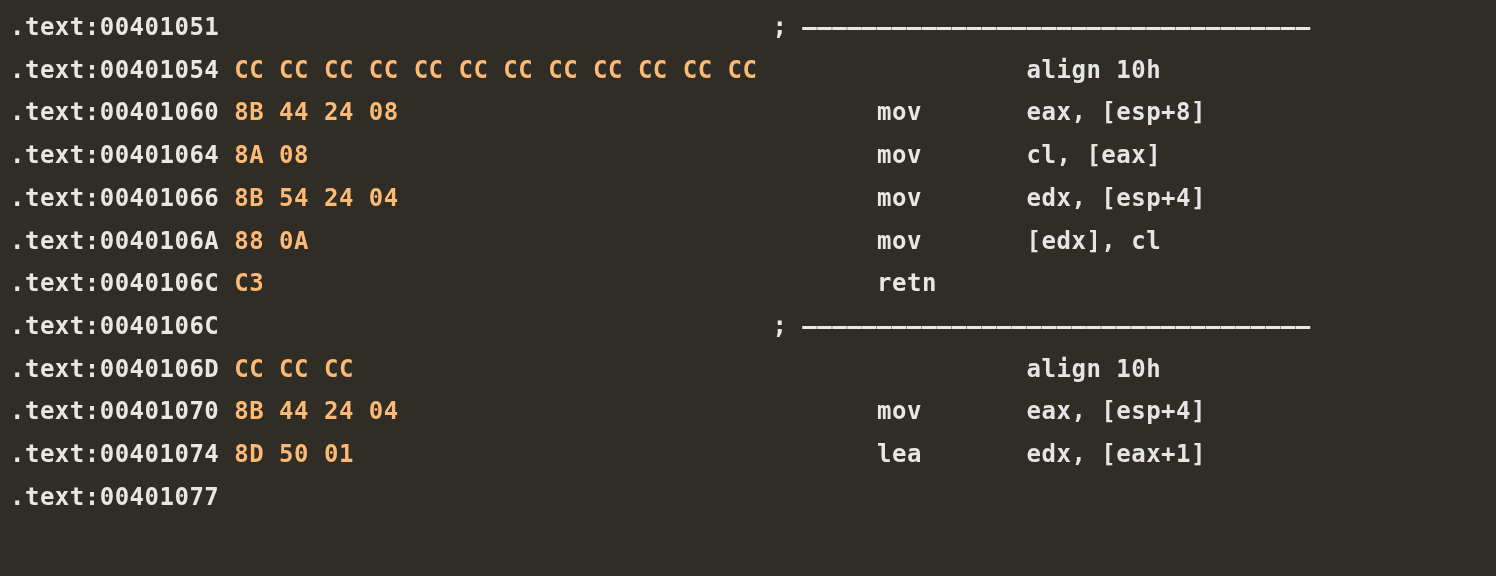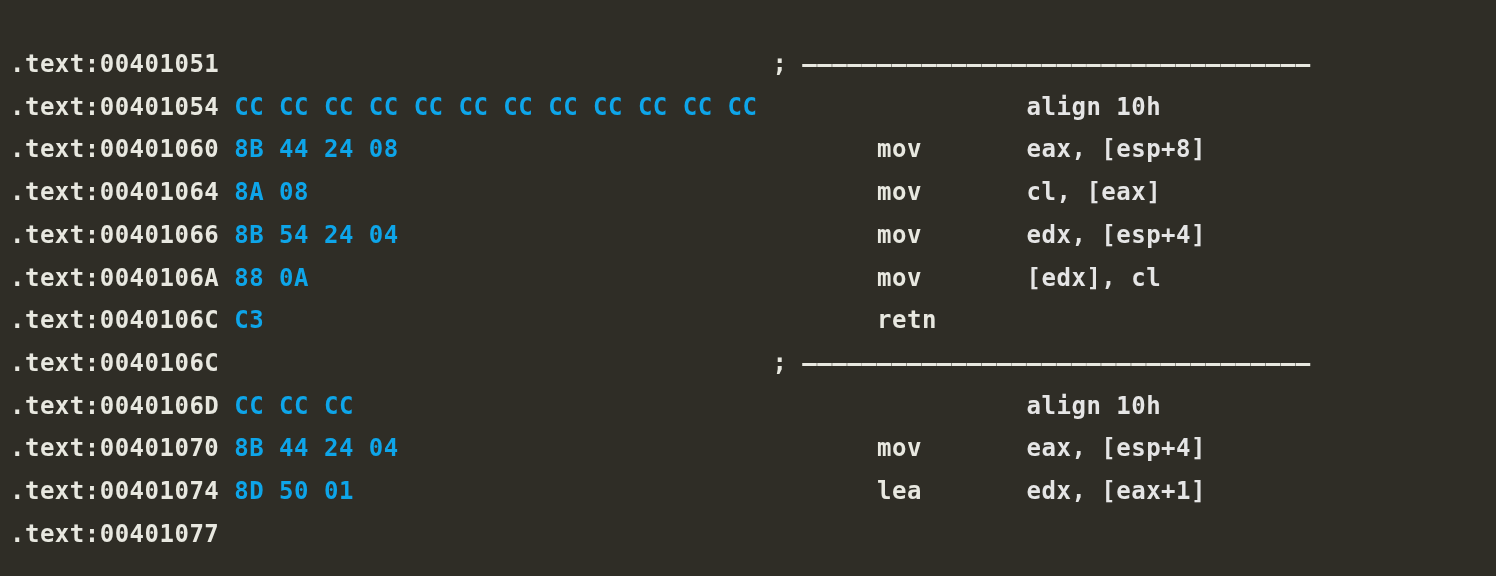--- a/index.html
+++ b/index.html
@@ -12,27 +12,26 @@
     line-height: 1.78;
     width: 1496px;
     height: 576px;
     overflow: hidden;
     letter-spacing: 0.5px;
     font-weight: 600;
   }
   .listing {
     padding: 6px 10px 0 10px;
     white-space: pre;
-    margin-top: 37px;
   }
   .row {
     display: block;
   }
   .seg     { color: #e8e8e0; }
-  .bytes   { color: #0ea5e9; }
+  .bytes   { color: #fdba74; }
   .mnemonic{ color: #e8e8e0; }
   .operand { color: #e5e5e5; }
   .comment { color: #e8e8e0; }
 </style>
 </head>
 <body>
 
 <div class="listing" id="listing"><div class="row"><span class="seg">.text:00401051 </span><span class="bytes">                                    </span><span class="comment">; ——————————————————————————————————</span></div><div class="row"><span class="seg">.text:00401054 </span><span class="bytes">CC CC CC CC CC CC CC CC CC CC CC CC        </span><span class="mnemonic">          </span><span class="operand">align 10h</span></div><div class="row"><span class="seg">.text:00401060 </span><span class="bytes">8B 44 24 08                                </span><span class="mnemonic">mov       </span><span class="operand">eax, [esp+8]</span></div><div class="row"><span class="seg">.text:00401064 </span><span class="bytes">8A 08                                      </span><span class="mnemonic">mov       </span><span class="operand">cl, [eax]</span></div><div class="row"><span class="seg">.text:00401066 </span><span class="bytes">8B 54 24 04                                </span><span class="mnemonic">mov       </span><span class="operand">edx, [esp+4]</span></div><div class="row"><span class="seg">.text:0040106A </span><span class="bytes">88 0A                                      </span><span class="mnemonic">mov       </span><span class="operand">[edx], cl</span></div><div class="row"><span class="seg">.text:0040106C </span><span class="bytes">C3                                         </span><span class="mnemonic">retn      </span><span class="operand"></span></div><div class="row"><span class="seg">.text:0040106C </span><span class="bytes">                                    </span><span class="comment">; ——————————————————————————————————</span></div><div class="row"><span class="seg">.text:0040106D </span><span class="bytes">CC CC CC                                   </span><span class="mnemonic">          </span><span class="operand">align 10h</span></div><div class="row"><span class="seg">.text:00401070 </span><span class="bytes">8B 44 24 04                                </span><span class="mnemonic">mov       </span><span class="operand">eax, [esp+4]</span></div><div class="row"><span class="seg">.text:00401074 </span><span class="bytes">8D 50 01                                   </span><span class="mnemonic">lea       </span><span class="operand">edx, [eax+1]</span></div><div class="row"><span class="seg">.text:00401077 </span><span class="bytes">                                           </span><span class="mnemonic">          </span><span class="operand"></span></div></div>
 
 </body></html>

